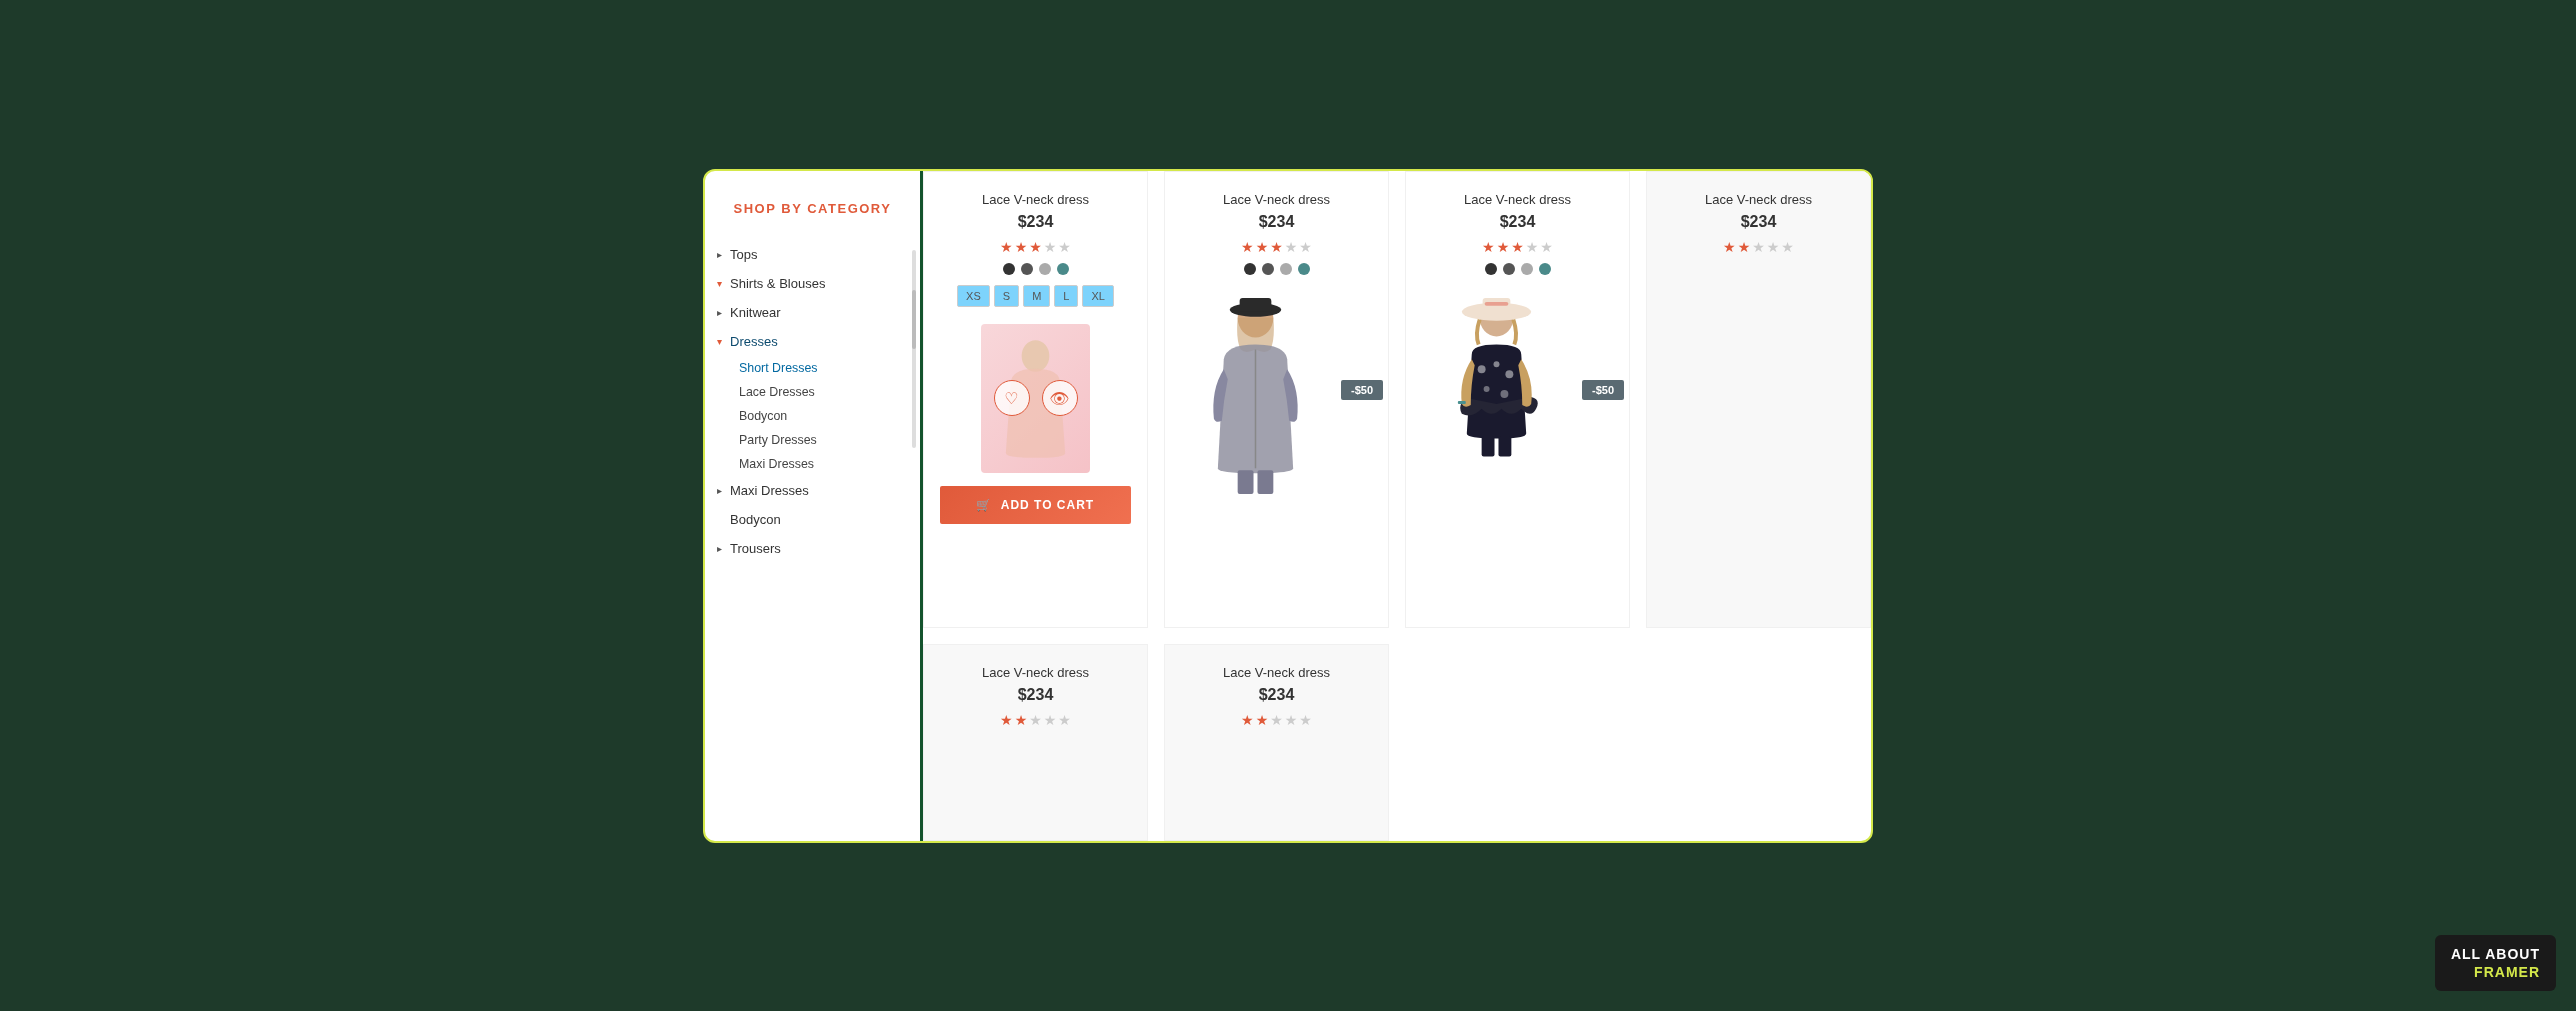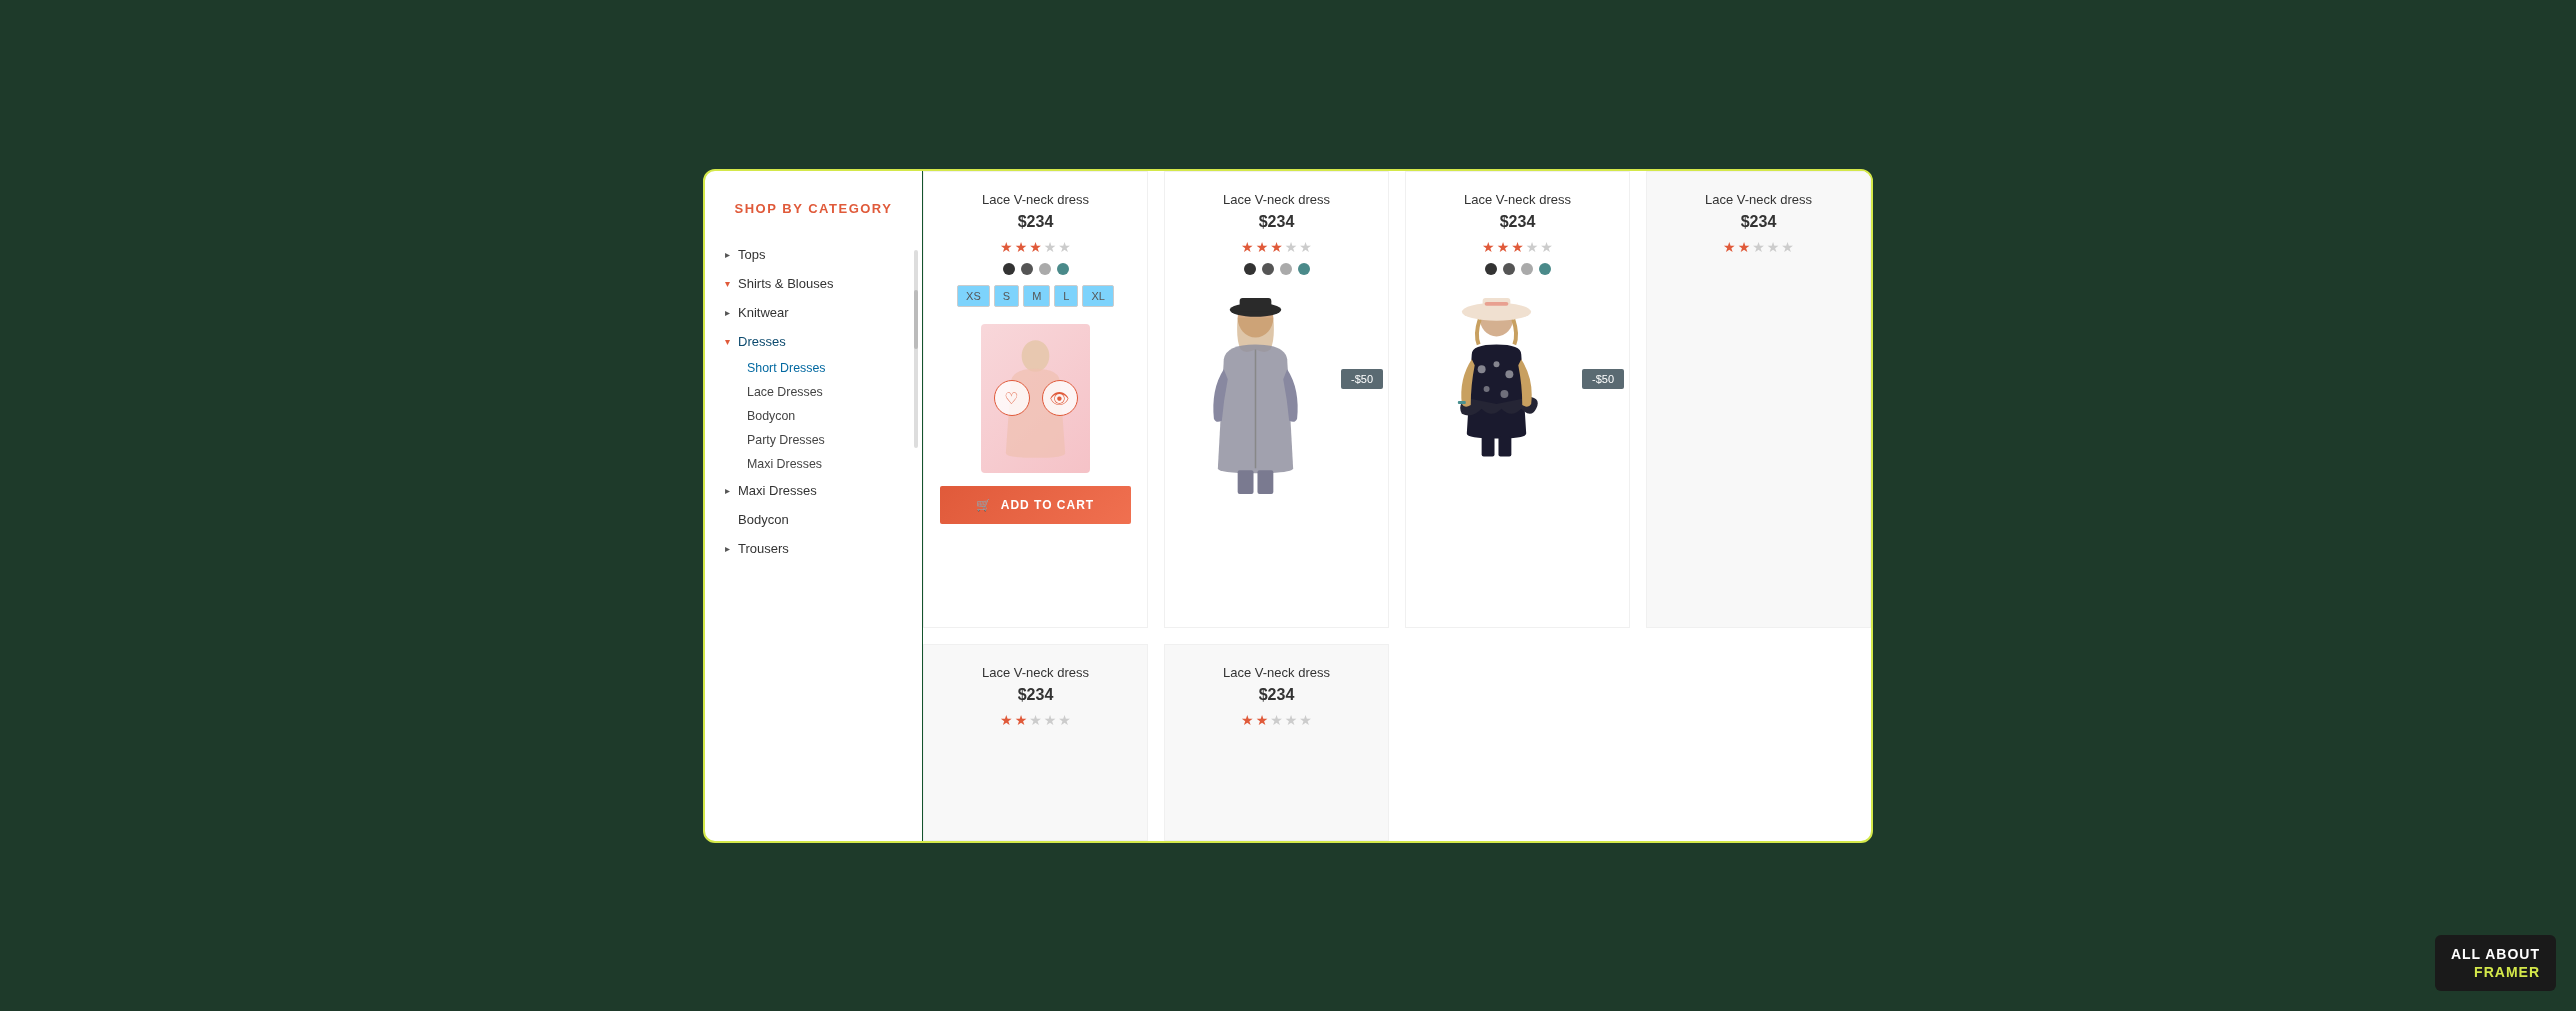--- a/index.html
+++ b/index.html
@@ -19,22 +19,22 @@
       display: flex;
       width: 1170px;
       min-height: 674px;
       overflow: hidden;
       position: relative;
     }
     
     .sidebar {
       width: 218px;
       min-width: 218px;
-      padding: 30px 20px;
-      border-right: 1px solid #14532d;
+      padding: 30px 12px;
+      border-right: 3px solid #14532d;
       overflow-y: auto;
       position: relative;
     }
     .sidebar-title {
       color: #e05a3a;
       font-size: 13px;
       font-weight: 700;
       letter-spacing: 1.5px;
       text-transform: uppercase;
       text-align: center;
@@ -207,26 +207,26 @@
       border-radius: 2px;
       display: flex;
       align-items: center;
       gap: 8px;
       width: 100%;
       justify-content: center;
       margin-top: 8px;
     }
     .discount-badge {
       position: absolute;
-      bottom: 19px;
+      bottom: 8px;
       left: 16px;
       background: #5a6a72;
       color: #fff;
       font-size: 11px;
-      font-weight: 400;
+      font-weight: 700;
       padding: 4px 10px;
       border-radius: 2px;
     }
     
     .card-bottom {
       background: #f8f8f8;
     }
     
     .branding {
       position: fixed;

